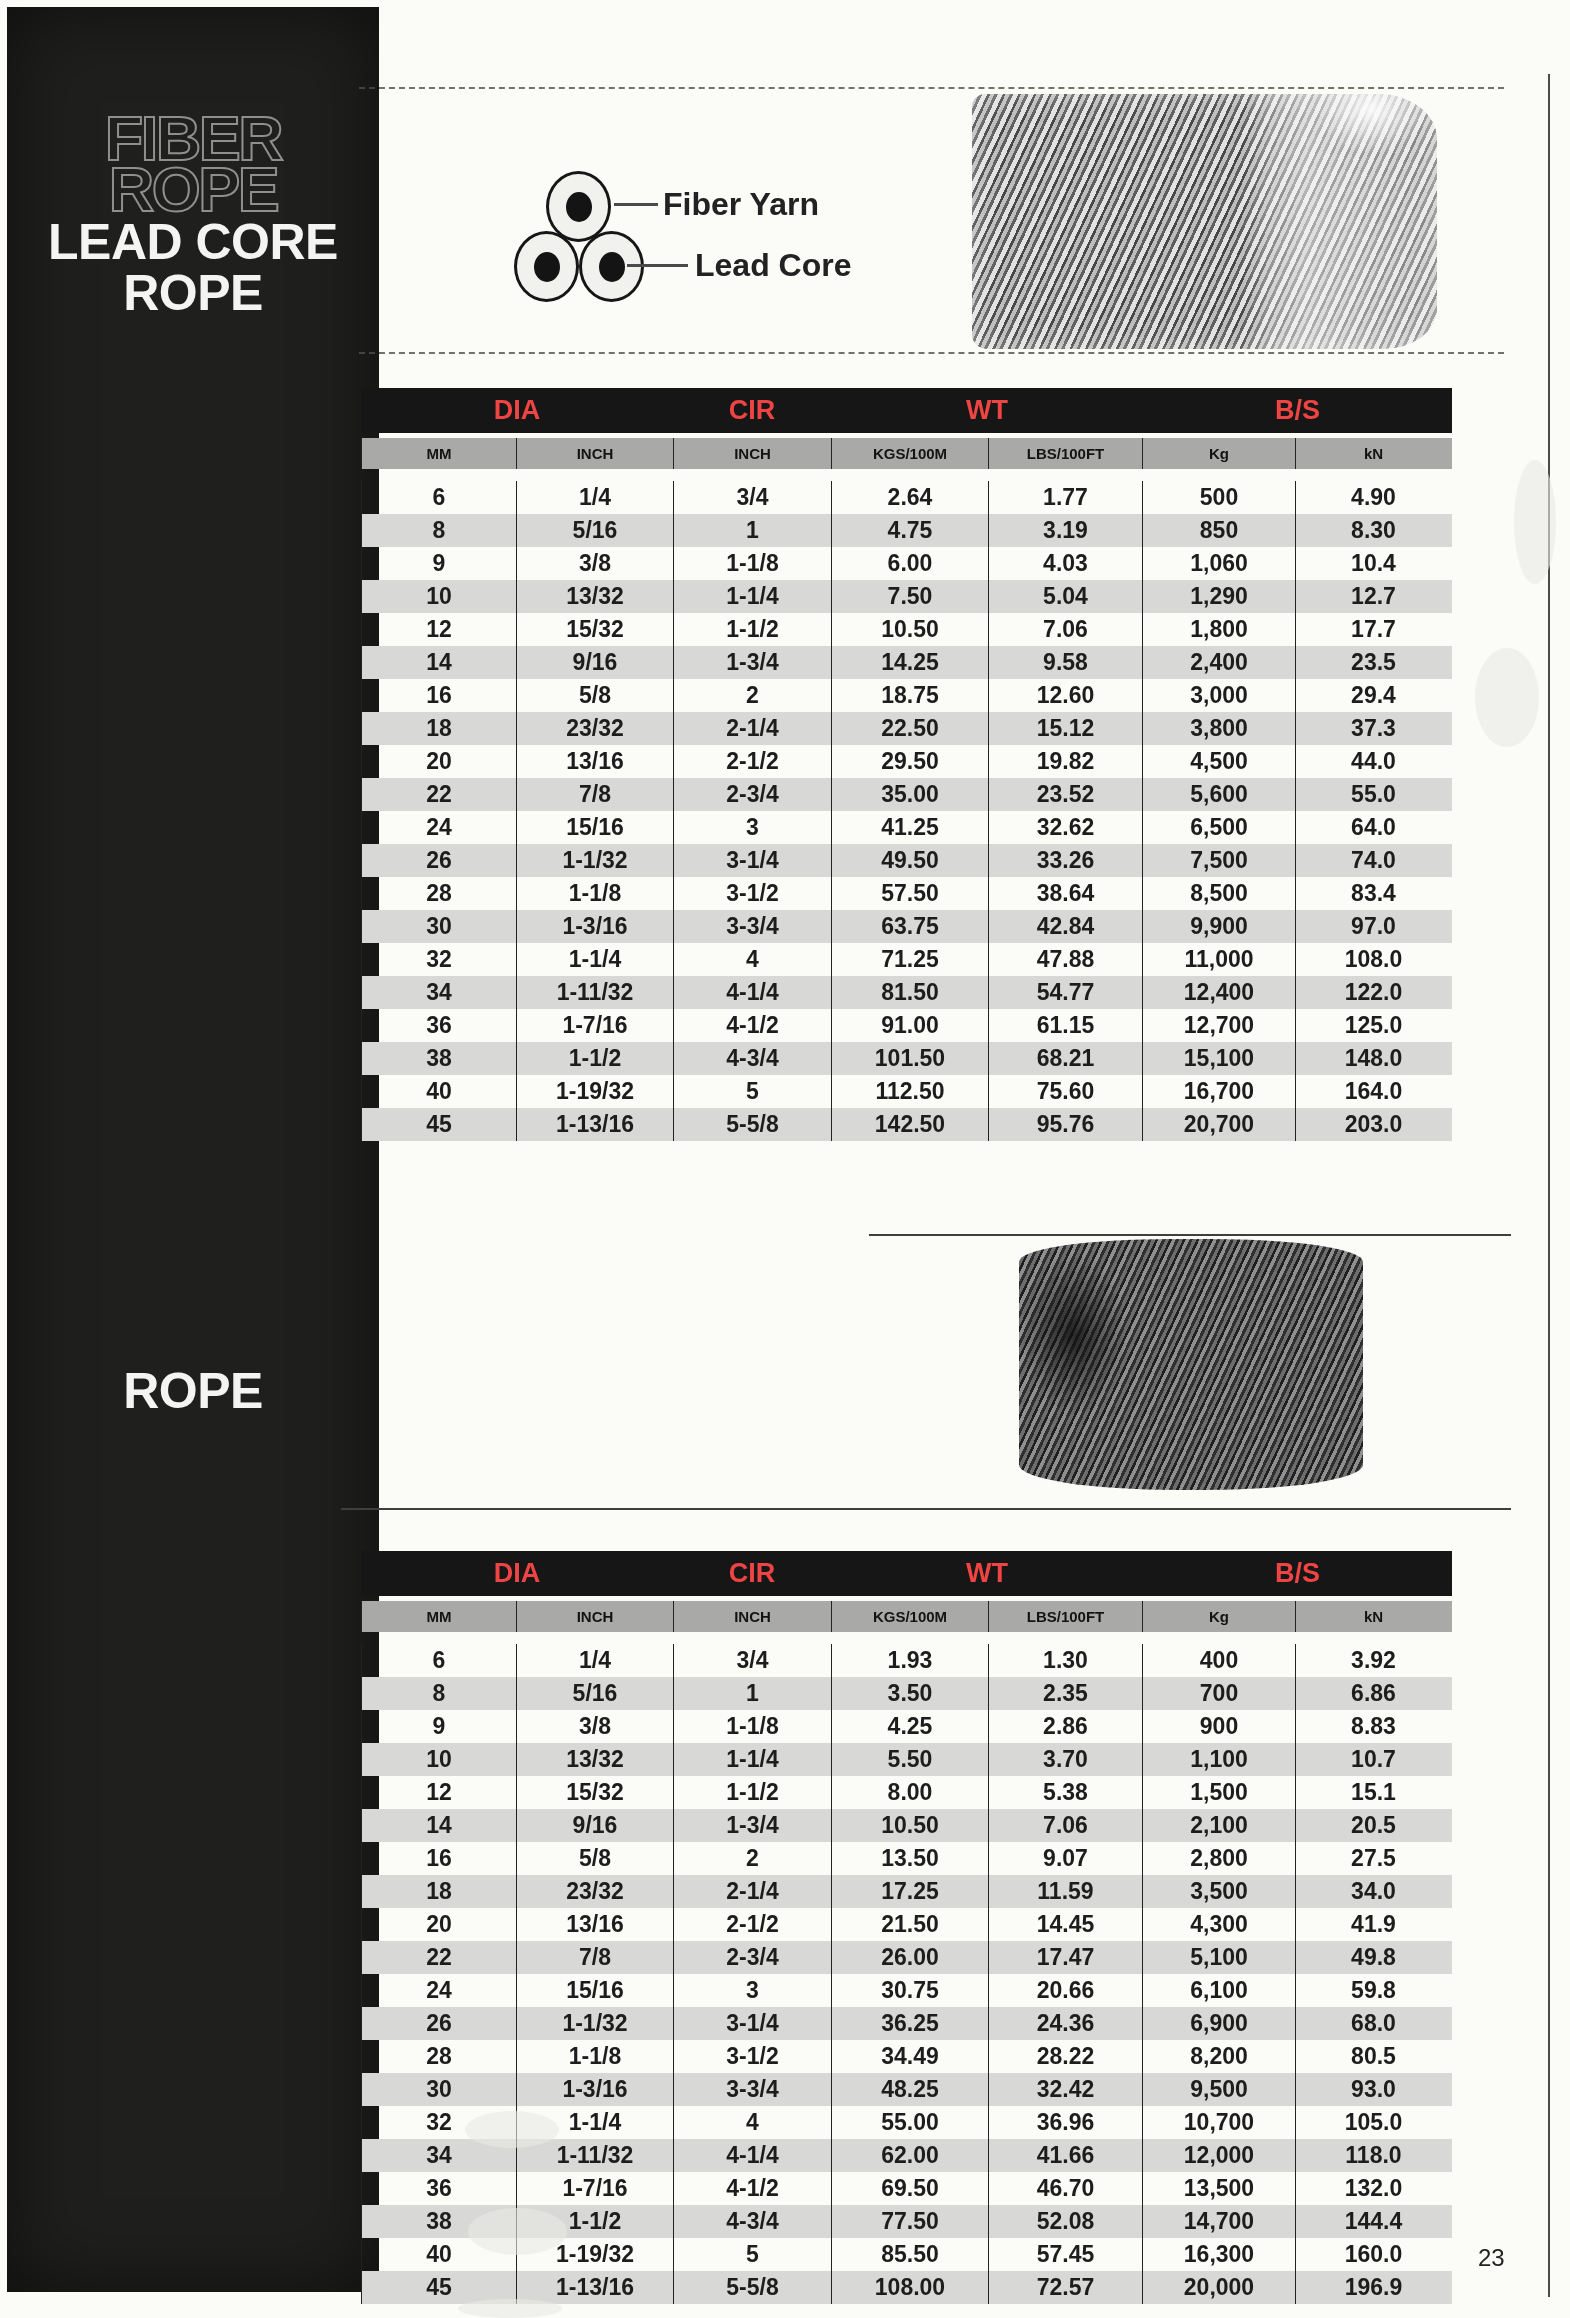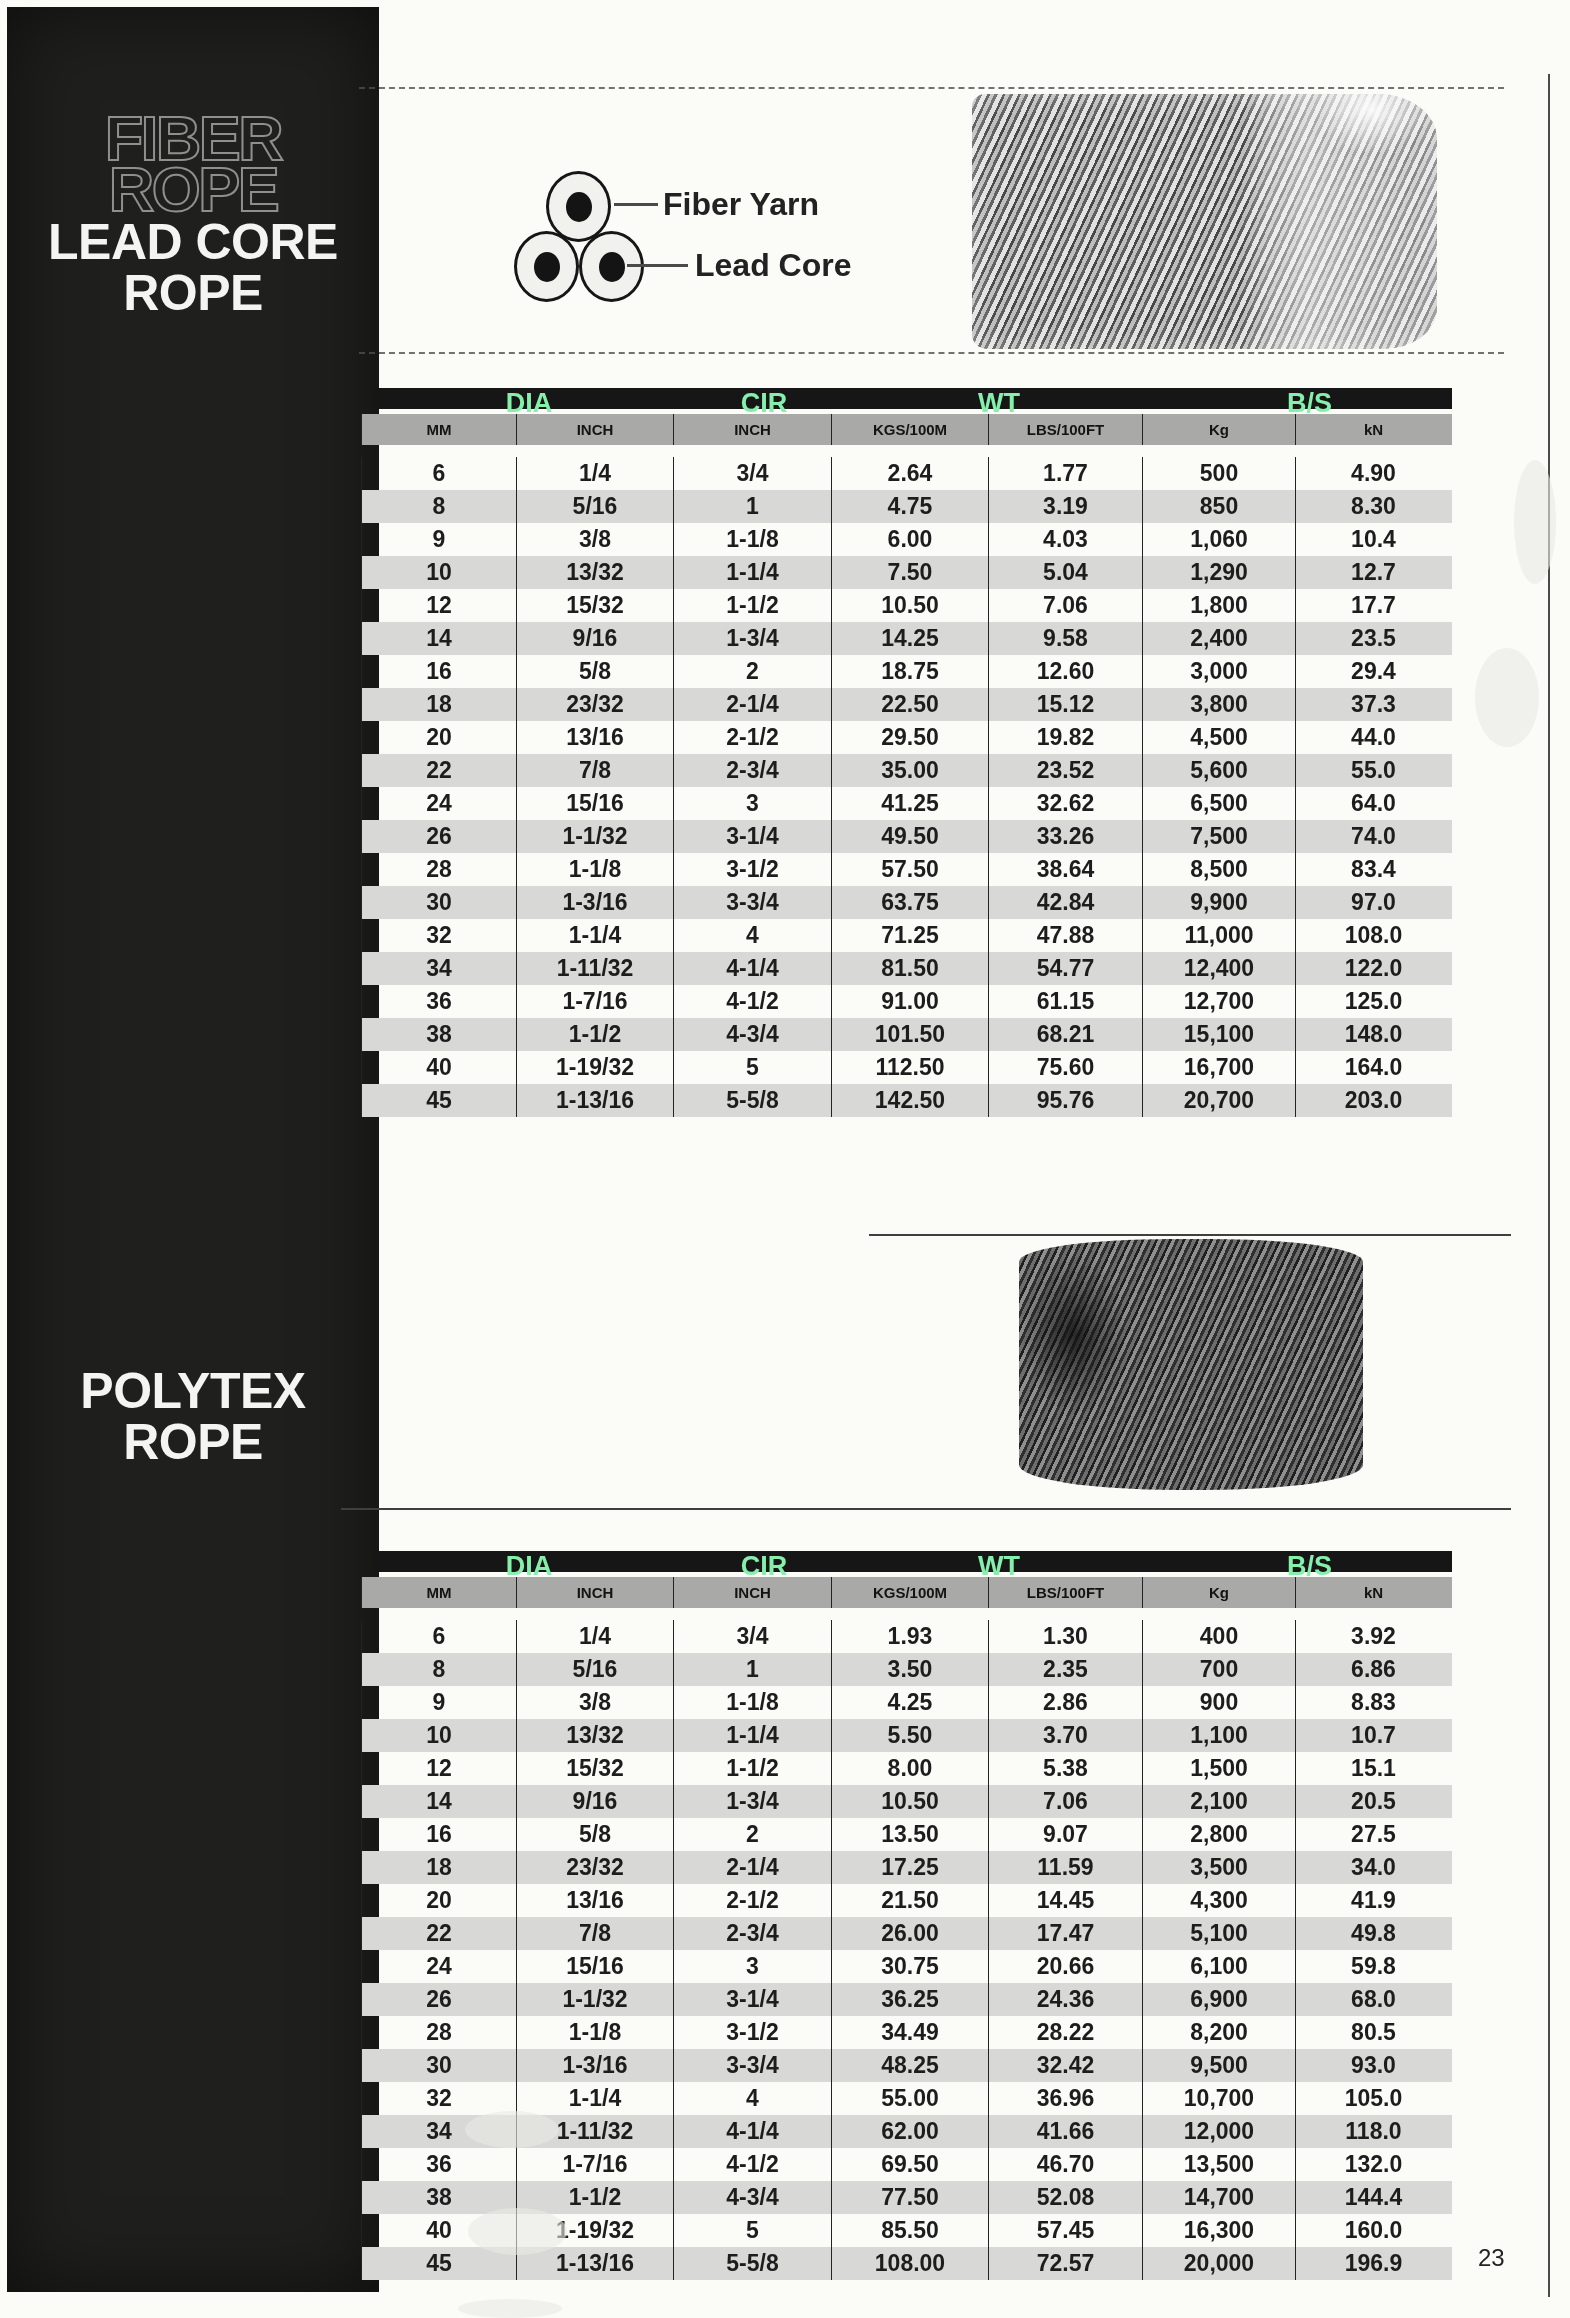--- a/index.html
+++ b/index.html
@@ -63,26 +63,25 @@
     margin:-15px 0 0 -13px; background:#141414; border-radius:50%;
   }
   .pointer{ position:absolute; height:2.5px; background:#4a4a4a; }
   .dlabel{
     position:absolute; font-size:32px; font-weight:700; color:#222;
     line-height:28px; white-space:nowrap;
   }
   
   .tablewrap{ position:absolute; left:361px; width:1091px; }
   .gbar{
-    height:21px; background:var(--thead-bg,#161616);
+    height:45px; background:var(--thead-bg,#161616);
     display:grid; grid-template-columns:312px 158px 312px 309px;
     align-items:center; text-align:center;
-    color:#86efac; font-size:27px; font-weight:700;
+    color:#ef4444; font-size:27px; font-weight:700;
     margin-bottom:5px;
-    margin-left:12px;
   }
   .sub{
     height:31px; background:var(--subhead-bg,#a9a9a7);
     display:grid; grid-template-columns:154px 157px 158px 157px 154px 153px 156px;
     text-align:center; font-size:15px; font-weight:700; color:#141414;
     margin-bottom:12px; border-left:1.5px solid #232323;
   }
   .sub > div{ line-height:31px; }
   .tbody{ border-left:1.5px solid #232323; }
   .trow{
@@ -105,21 +104,20 @@
   <div class="sidebar">
     <div class="logo">
       <div>FIBER</div>
       <div>ROPE</div>
     </div>
     <div class="side-title lead">
       <div>LEAD CORE</div>
       <div>ROPE</div>
     </div>
     <div class="side-title poly">
-      <div>POLYTEX</div>
       <div>ROPE</div>
     </div>
   </div>
 
   <div class="dash top"></div>
   <div class="photo1"></div>
   <div class="dash mid"></div>
 
   <div>
     <div class="circle" style="left:546px; top:171px;">

